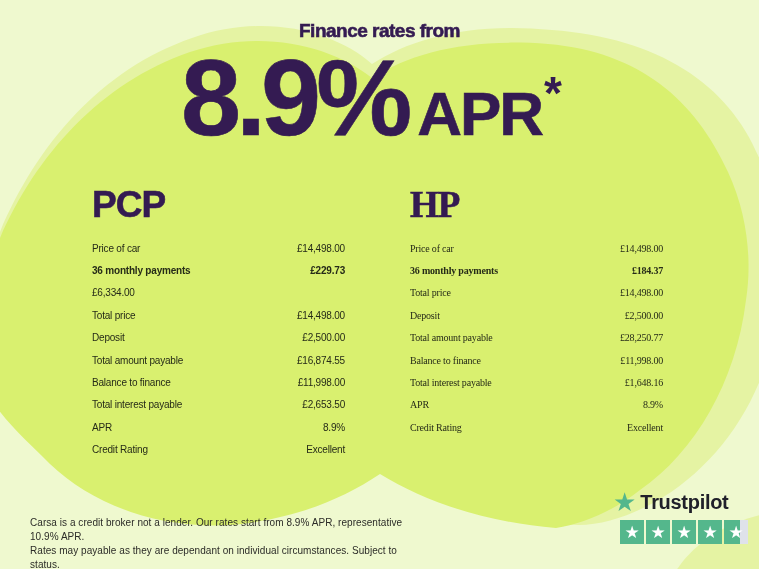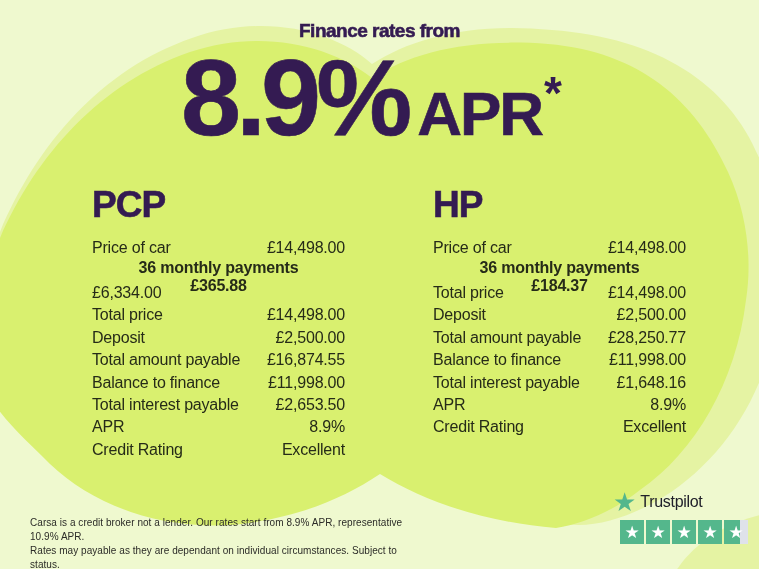--- a/index.html
+++ b/index.html
@@ -24,40 +24,40 @@
     position:absolute; top:44px; left:0; right:0;
     display:flex; justify-content:center; align-items:baseline;
     color:var(--purple); transform:translateX(-8px);
   }
   .hero-rate{font-size:108px; font-weight:700; line-height:1; letter-spacing:-5px;}
   .hero-apr{font-size:62px; font-weight:700; line-height:1; letter-spacing:-2px; margin-left:10px;}
   .hero-asterisk{font-size:46px; font-weight:700; line-height:1; transform:translateY(-26px); margin-left:2px;}
 
   .table-block{position:absolute; top:186px; width:253px;}
   .table-block.pcp{left:92px;}
-  .table-block.hp{left:433px;}
+  .table-block.hp{left:410px;font-family:Liberation Serif, serif;}
   .table-title{
     text-align:left; font-size:37px; font-weight:700; letter-spacing:-1px;
     color:var(--purple); line-height:1; height:37px; margin-bottom:14px;
   }
   .row{
     display:flex; justify-content:space-between; align-items:center;
-    height:22.4px; font-size:16px; color:var(--ink); letter-spacing:-0.2px;
-  }
-  .row--bold{font-weight:700;flex-direction:column;}
+    height:22.4px; font-size:10px; color:var(--ink); letter-spacing:-0.2px;
+  }
+  .row--bold{font-weight:700;}
 
   .disclaimer{
     position:absolute; left:30px; top:516px; width:390px;
     font-size:10px; line-height:1.4; color:var(--disclaimer-ink); letter-spacing:0.05px;
   }
 
   .trustpilot{position:absolute; left:613px; top:489px;}
   .tp-logo{display:flex; align-items:center; gap:4px;}
   .tp-logo-star{font-size:26px; line-height:1; color:var(--tp-green);}
-  .tp-wordmark{font-size:16px; font-weight:400; letter-spacing:-0.3px; color:var(--tp-text);}
+  .tp-wordmark{font-size:20px; font-weight:700; letter-spacing:-0.3px; color:var(--tp-text);}
   .tp-stars{display:flex; gap:2px; margin-top:5px; margin-left:7px;}
   .tp-star-box{
     width:24px; height:24px; background:var(--tp-green);
     display:flex; align-items:center; justify-content:center;
   }
   .tp-star-box.partial{
     background:linear-gradient(90deg, var(--tp-green) 0 67%, var(--tp-star-bg-empty) 67% 100%);
   }
   .tp-star-glyph{color:#ffffff; font-size:17px; line-height:1;}
 </style>
@@ -103,21 +103,21 @@
   </div>
 
   <div class="table-block pcp">
     <div class="table-title fat">PCP</div>
     <div class="row">
       <span>Price of car</span>
       <span>£14,498.00</span>
     </div>
     <div class="row row--bold">
       <span>36 monthly payments</span>
-      <span>£365.88</span>
+      <span>£229.73</span>
     </div>
     <div class="row">
       <span>£6,334.00</span>
     </div>
     <div class="row">
       <span>Total price</span>
       <span>£14,498.00</span>
     </div>
     <div class="row">
       <span>Deposit</span>

